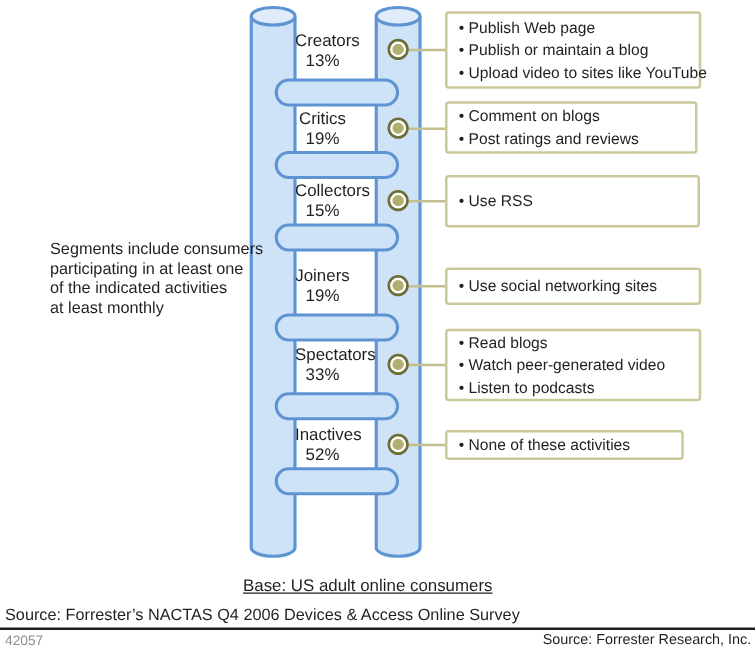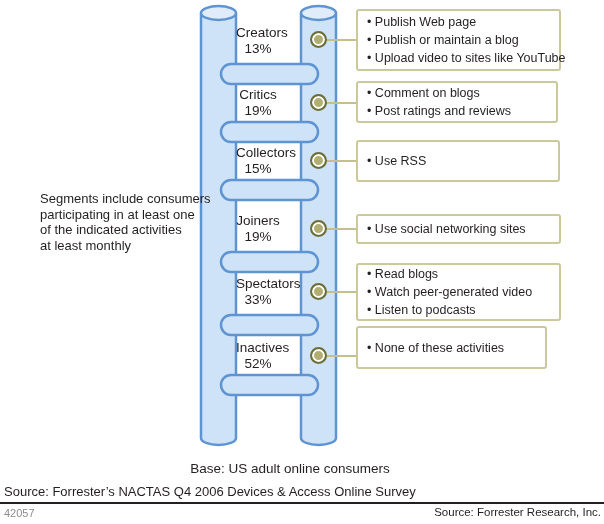--- a/index.html
+++ b/index.html
@@ -69,22 +69,23 @@
     font-size: 13px;
     line-height: 15.5px;
     white-space: pre-line;
   }
 
   .base-note {
     position: absolute;
     left: 186px;
     top: 461px;
     width: 208px;
-    text-align: center;
+    text-align: right;
     font-size: 13.5px;
+    text-decoration: underline;
   }
 
   .source-note {
     position: absolute;
     left: 4px;
     top: 484px;
     font-size: 13px;
   }
 
   .rule {
@@ -189,21 +190,21 @@
     <div class="bubble-line">Use RSS</div>
   </div>
   <div class="bubble" style="top:214px; width:205px; height:30px">
     <div class="bubble-line">Use social networking sites</div>
   </div>
   <div class="bubble" style="top:263px; width:205px; height:58px">
     <div class="bubble-line">Read blogs</div>
     <div class="bubble-line">Watch peer-generated video</div>
     <div class="bubble-line">Listen to podcasts</div>
   </div>
-  <div class="bubble" style="top:326px; width:191px; height:43px">
+  <div class="bubble" style="top:344px; width:191px; height:24px">
     <div class="bubble-line">None of these activities</div>
   </div>
 
   <div class="base-note">Base: US adult online consumers</div>
   <div class="source-note">Source: Forrester’s NACTAS Q4 2006 Devices &amp; Access Online Survey</div>
 
   <div class="rule"></div>
 
   <div class="footer-num">42057</div>
   <div class="footer-src">Source: Forrester Research, Inc.</div>

